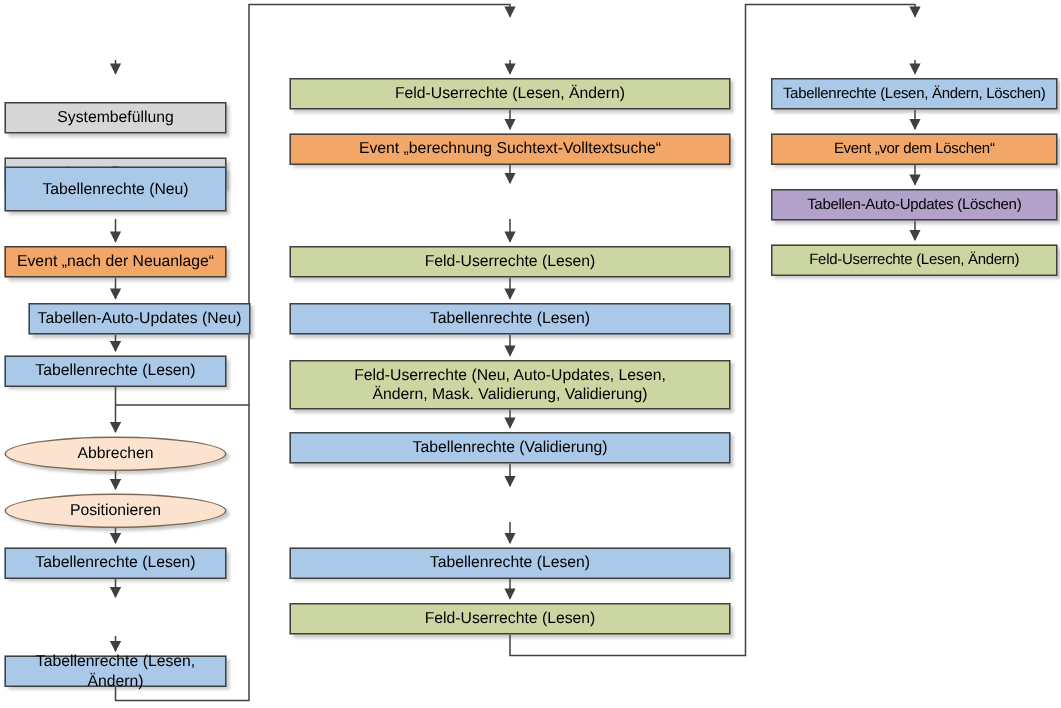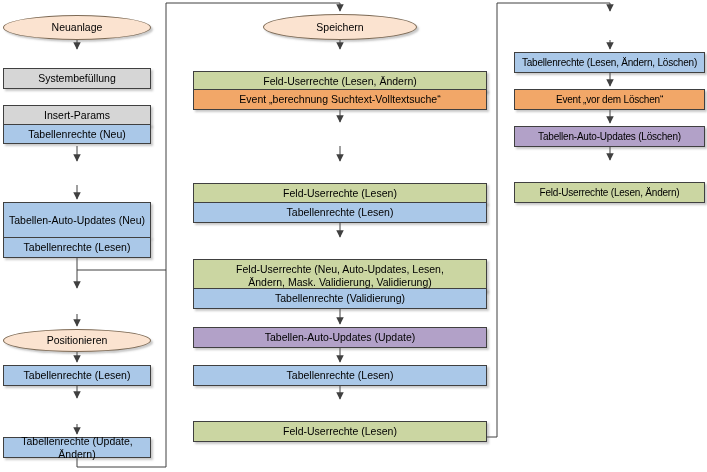--- a/index.html
+++ b/index.html
@@ -7,21 +7,21 @@
          font-family:"Liberation Sans",sans-serif;}
   #connectors{position:absolute;left:0;top:0;width:707px;height:472px;}
   .node{position:absolute;display:flex;align-items:center;justify-content:center;
         text-align:center;font-size:10.5px;color:#000;box-sizing:border-box;
         box-shadow:2px 2px 2px rgba(100,100,100,0.35);line-height:1.2;}
   .box{border:1px solid var(--box-border);}
   .ellipse{border:1px solid var(--ellipse-border);background:var(--ellipse-fill);border-radius:50%;}
   .c-gray{background:var(--gray-fill);margin-top:16px;}
   .c-blue{background:var(--blue-fill);}
   .c-orange{background:var(--orange-fill);}
-  .c-green{background:var(--green-fill);margin-top:19px;}
+  .c-green{background:var(--green-fill);}
   .c-purple{background:var(--purple-fill);}
   .col3{font-size:10px;letter-spacing:-0.2px;}
   .wrap{padding:0 32px;}
 </style>
 </head>
 <body>
 
 <div id="stage">
 
   <svg id="connectors" width="707" height="472" viewBox="0 0 707 472">
@@ -61,38 +61,37 @@
 
       <path d="M340,423 V437 H497 V3 H610 V11" marker-end="url(#arrow)"></path>
 
       <path d="M610,40 V49" marker-end="url(#arrow)"></path>
       <path d="M610,73 V86" marker-end="url(#arrow)"></path>
       <path d="M610,110 V123" marker-end="url(#arrow)"></path>
       <path d="M610,147 V160" marker-end="url(#arrow)"></path>
     </g>
   </svg>
 
-  <div class="node ellipse" style="left:3px;top:15px;width:148px;height:25px">Neuanlage</div>
   <div class="node box c-gray" style="left:3px;top:52px;width:148px;height:21px">Systembefüllung</div>
   <div class="node box c-gray" style="left:3px;top:89px;width:148px;height:21px">Insert-Params</div>
-  <div class="node box c-blue" style="left:3px;top:124px;width:148px;height:20px">Tabellenrechte (Neu)</div>
-  <div class="node box c-blue" style="left:3px;top:202px;width:148px;height:36px">Tabellen-Auto-Updates (Neu)</div>
+  <div class="node box c-blue" style="left:3px;top:111px;width:148px;height:30px">Tabellenrechte (Neu)</div>
+  <div class="node box c-orange" style="left:3px;top:164px;width:148px;height:21px">Event „nach der Neuanlage“</div>
+  <div class="node box c-blue" style="left:19px;top:202px;width:148px;height:21px">Tabellen-Auto-Updates (Neu)</div>
   <div class="node box c-blue" style="left:3px;top:237px;width:148px;height:21px">Tabellenrechte (Lesen)</div>
+  <div class="node ellipse" style="left:3px;top:291px;width:148px;height:23px">Abbrechen</div>
   <div class="node ellipse" style="left:3px;top:329px;width:148px;height:23px">Positionieren</div>
   <div class="node box c-blue" style="left:3px;top:365px;width:148px;height:21px">Tabellenrechte (Lesen)</div>
-  <div class="node box c-blue" style="left:3px;top:437px;width:148px;height:21px">Tabellenrechte (Update, Ändern)</div>
+  <div class="node box c-blue" style="left:3px;top:437px;width:148px;height:21px">Tabellenrechte (Lesen, Ändern)</div>
 
-  <div class="node ellipse" style="left:263px;top:14px;width:154px;height:26px">Speichern</div>
   <div class="node box c-green" style="left:193px;top:52px;width:294px;height:21px">Feld-Userrechte (Lesen, Ändern)</div>
   <div class="node box c-orange" style="left:193px;top:89px;width:294px;height:21px">Event „berechnung Suchtext-Volltextsuche“</div>
   <div class="node box c-green" style="left:193px;top:164px;width:294px;height:21px">Feld-Userrechte (Lesen)</div>
   <div class="node box c-blue" style="left:193px;top:202px;width:294px;height:21px">Tabellenrechte (Lesen)</div>
   <div class="node box c-green wrap" style="left:193px;top:240px;width:294px;height:33px">Feld-Userrechte (Neu, Auto-Updates, Lesen, Ändern, Mask. Validierung, Validierung)</div>
   <div class="node box c-blue" style="left:193px;top:288px;width:294px;height:21px">Tabellenrechte (Validierung)</div>
-  <div class="node box c-purple" style="left:193px;top:327px;width:294px;height:21px">Tabellen-Auto-Updates (Update)</div>
   <div class="node box c-blue" style="left:193px;top:365px;width:294px;height:21px">Tabellenrechte (Lesen)</div>
   <div class="node box c-green" style="left:193px;top:402px;width:294px;height:21px">Feld-Userrechte (Lesen)</div>
 
   <div class="node box c-orange col3" style="left:514px;top:89px;width:191px;height:21px">Event „vor dem Löschen“</div>
   <div class="node box c-blue col3" style="left:514px;top:52px;width:191px;height:21px">Tabellenrechte (Lesen, Ändern, Löschen)</div>
   <div class="node box c-purple col3" style="left:514px;top:126px;width:191px;height:21px">Tabellen-Auto-Updates (Löschen)</div>
   <div class="node box c-green col3" style="left:514px;top:163px;width:191px;height:21px">Feld-Userrechte (Lesen, Ändern)</div>
 
 </div>
 

